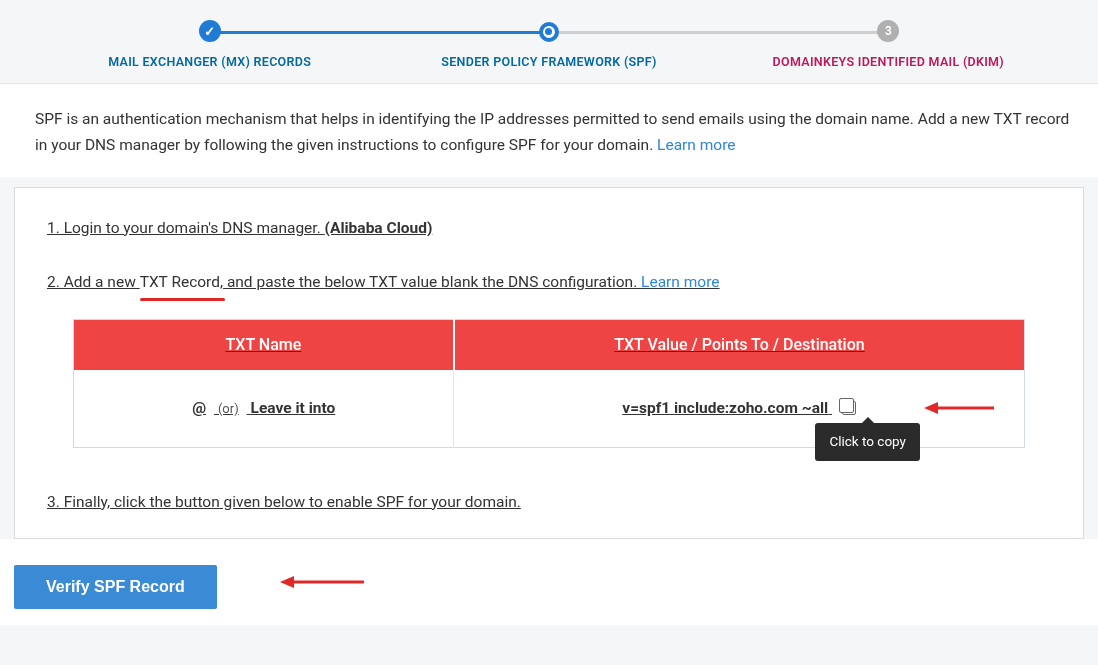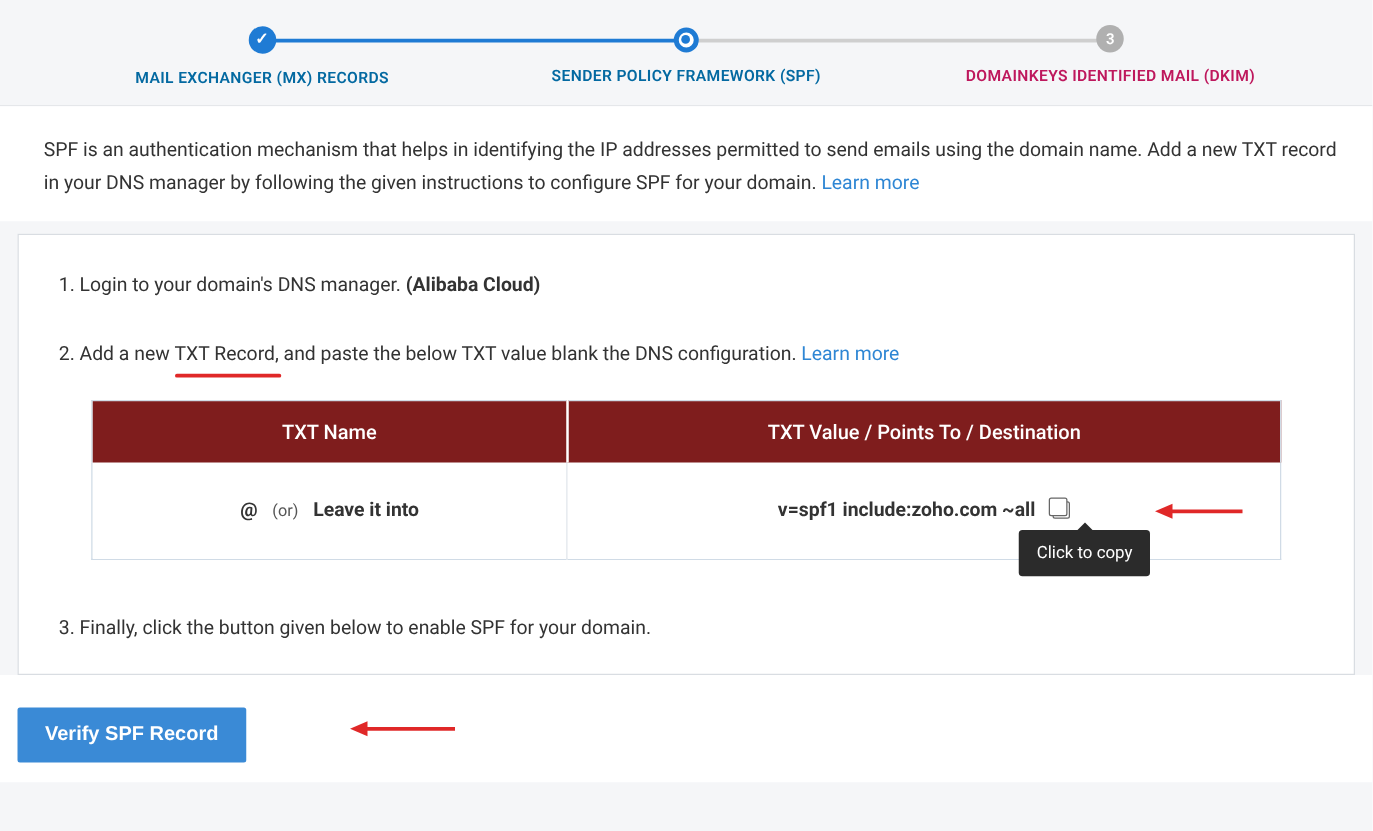--- a/index.html
+++ b/index.html
@@ -84,20 +84,21 @@
     
     .instructions {
       background: #fff;
       margin: 10px 14px 0 14px;
       border: 1px solid #d9dde2;
       padding: 28px 32px 24px 32px;
       font-size: 15.5px;
       line-height: 1.6;
       color: #333;
       position: relative;
+      text-decoration: underline;
     }
     .inst-row { margin-bottom: 30px; }
     .inst-row:last-child { margin-bottom: 0; }
     .provider { font-weight: 700; }
     .underline-red {
       position: relative;
       display: inline-block;
     }
     .underline-red::after {
       content: "";
@@ -109,21 +110,21 @@
     }
 
     
     .spf-table {
       margin: 24px 26px 0 26px;
       border: 1px solid #d0dbe6;
       border-collapse: collapse;
       width: calc(100% - 52px);
     }
     .spf-table th {
-      background: #7f1d1d;
+      background: #ef4444;
       color: #fff;
       font-weight: 500;
       font-size: 16px;
       padding: 12px 10px;
       border-right: 2px solid #fff;
     }
     .spf-table th:last-child { border-right: none; }
     .spf-table td {
       background: #fff;
       padding: 26px 10px;
@@ -195,21 +196,21 @@
       padding: 26px 14px 16px 14px;
       position: relative;
       margin: 0 0 0 0;
     }
     .verify-btn {
       background: #3a8ad6;
       color: #fff;
       font-size: 16px;
       font-weight: 600;
       border: none;
-      padding: 13px 22px;
+      padding: 13px 32px;
       cursor: pointer;
       border-radius: 2px;
     }
     .arrow-verify {
       position: absolute;
       left: 280px;
       top: 50%; transform: translateY(-50%);
     }
 
     .checkmark {

